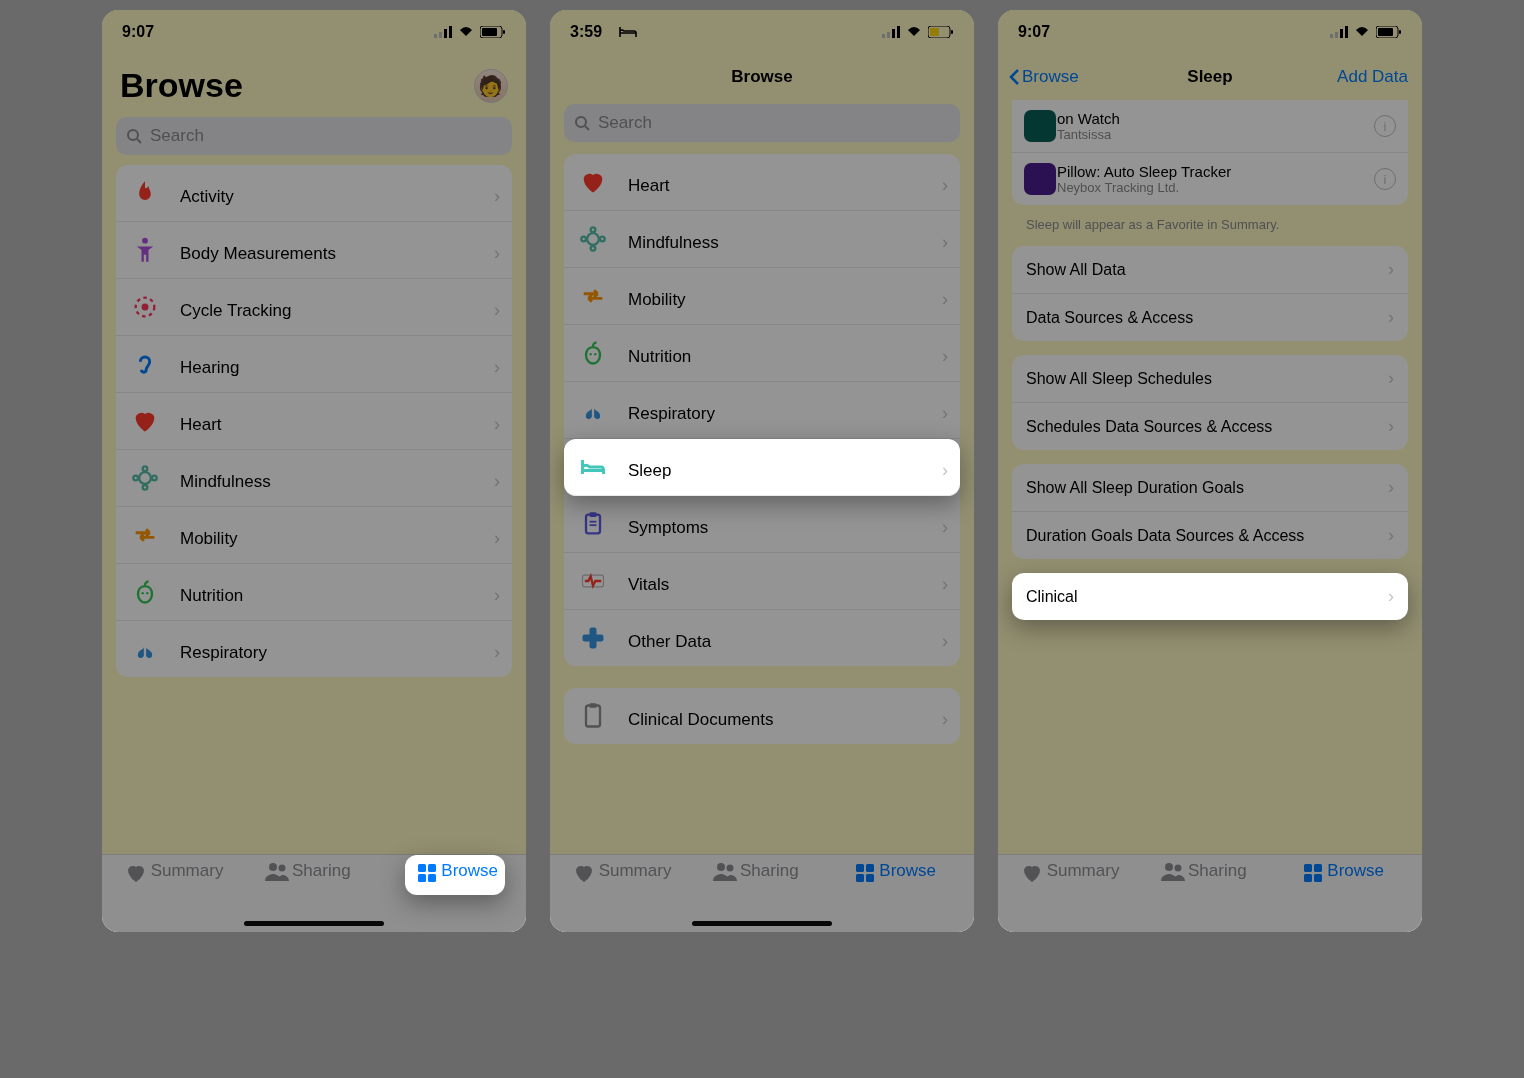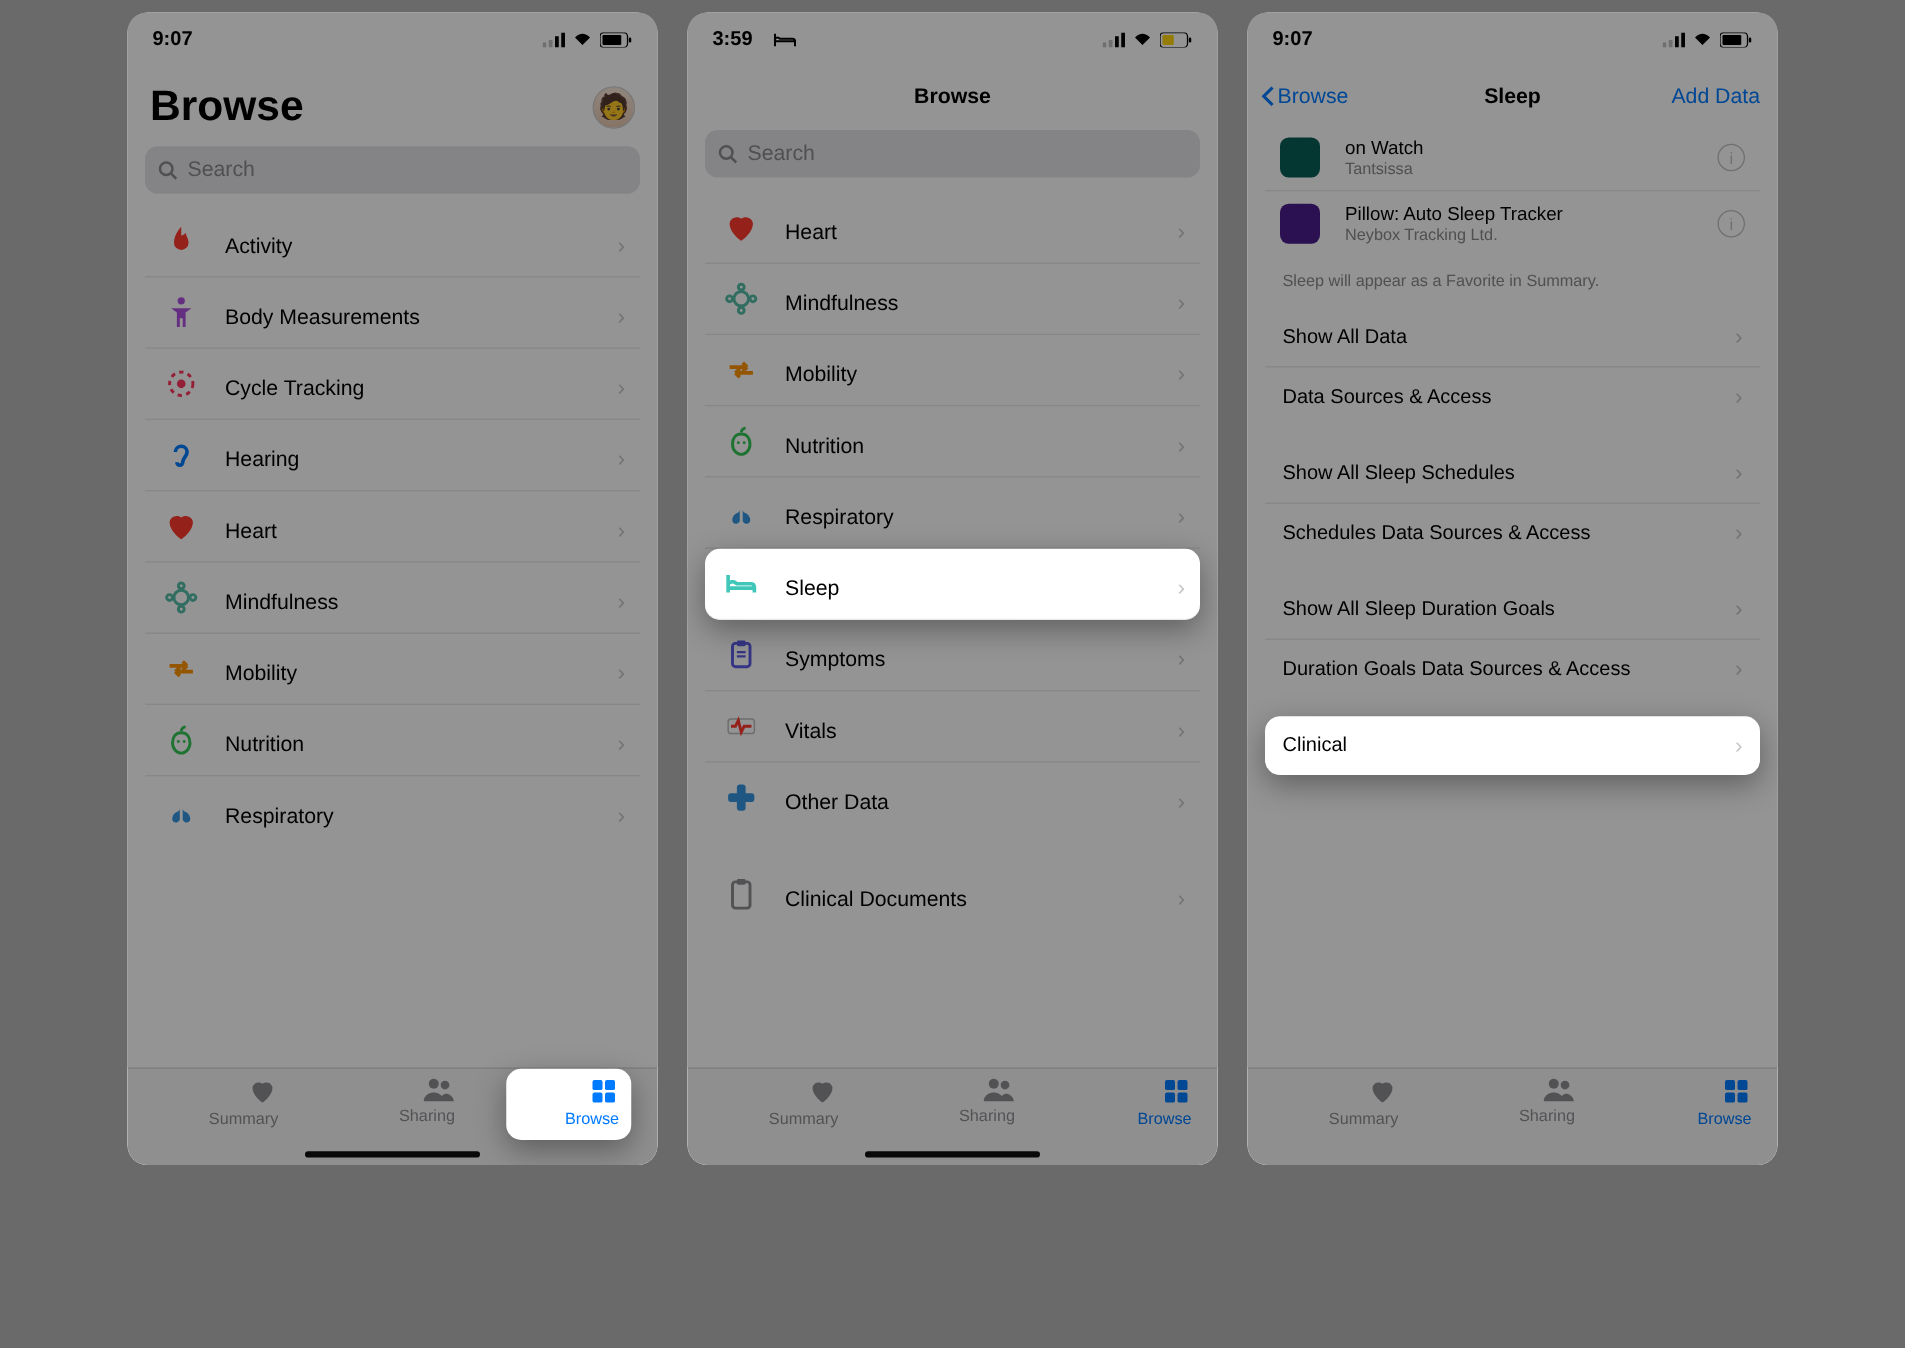--- a/index.html
+++ b/index.html
@@ -1,43 +1,43 @@
 <!DOCTYPE html>
 <html><head>
 <meta charset="utf-8">
 <style>
 * { margin: 0; padding: 0; box-sizing: border-box; font-family: -apple-system, BlinkMacSystemFont, "Segoe UI", Helvetica, Arial, sans-serif; }
 body { background: #6a6a6a; display: flex; gap: 24px; padding: 10px; justify-content: center; }
-.phone { width: 424px; height: 922px; background: #ffffff; border-radius: 16px; overflow: hidden; position: relative; display: flex; flex-direction: column; }
+.phone { width: 424px; height: 922px; background: #fef9c3; border-radius: 16px; overflow: hidden; position: relative; display: flex; flex-direction: column; }
 .dim-overlay { position: absolute; inset: 0; background: rgba(0,0,0,0.42); pointer-events: none; z-index: 50; }
 .status-bar { height: 44px; display: flex; align-items: center; justify-content: space-between; padding: 0 20px; font-weight: 600; font-size: 16px; }
 .status-icons { display: flex; gap: 6px; align-items: center; }
 .status-icons svg { display: block; }
 .content { flex: 1; overflow: hidden; position: relative; }
 .large-title { font-size: 34px; font-weight: 700; padding: 12px 18px 8px; display: flex; justify-content: space-between; align-items: center; }
 .avatar { width: 34px; height: 34px; border-radius: 50%; background: linear-gradient(#f8e6d8,#e8c8b0); border: 1px solid #ccc; display: flex; align-items: center; justify-content: center; font-size: 20px; }
 .search-bar { margin: 4px 14px 10px; background: #e4e4e9; border-radius: 10px; height: 38px; display: flex; align-items: center; padding: 0 10px; color: #8a8a8e; font-size: 17px; }
 .search-bar svg { margin-right: 8px; }
 .section-title { font-size: 22px; font-weight: 700; padding: 10px 18px 6px; }
 .list { margin: 0 14px; background: #fff; border-radius: 12px; }
 .list-item { display: flex; align-items: flex-end; padding: 14px 12px; border-bottom: 1px solid #e8e8ec; position: relative; gap: 18px; }
 .list-item:last-child { border-bottom: none; }
 .list-item .label { flex: 1; font-size: 17px; font-weight: 500; }
 .chevron { color: #c6c6c9; font-size: 18px; }
 .icon-slot { width: 34px; display: flex; justify-content: center; }
 .tab-bar { height: 78px; border-top: 1px solid #d8d8db; background: #f7f7f9; display: flex; justify-content: space-around; align-items: flex-start; padding-top: 6px; }
-.tab { display: flex; flex-direction: column; align-items: flex-end; gap: 2px; font-size: 13px; color: #8e8e93; width: 100px; }
+.tab { display: flex; align-items: flex-start; gap: 2px; font-size: 17px; color: #8e8e93; width: 100px; }
 .tab.active { color: #007aff; }
 .tab svg { display: block; }
 .home-indicator { position: absolute; bottom: 6px; left: 50%; transform: translateX(-50%); width: 140px; height: 5px; background: #111; border-radius: 3px; }
 .highlight { z-index: 100; position: relative; box-shadow: 0 8px 24px rgba(0,0,0,0.35); border-radius: 12px; background: #fff; }
 .nav-bar { height: 46px; display: flex; align-items: center; justify-content: center; position: relative; font-size: 17px; font-weight: 600; }
 .nav-left { position: absolute; left: 10px; color: #007aff; font-weight: 400; display: flex; align-items: center; gap: 2px; }
 .nav-right { position: absolute; right: 14px; color: #007aff; font-weight: 400; }
-.app-row { display: flex; align-items: center; gap: 20px; padding: 10px 12px; }
+.app-row { display: flex; align-items: center; gap: 1px; padding: 10px 12px; }
 .app-icon { width: 32px; height: 32px; border-radius: 7px; }
 .app-info { flex: 1; }
 .app-title { font-size: 15px; font-weight: 500; }
 .app-sub { font-size: 13px; color: #8a8a8e; }
 .footer-note { font-size: 13px; color: #8a8a8e; padding: 8px 14px 14px; margin: 0 14px; }
 .plain-list { margin: 0 14px 14px; background: #fff; border-radius: 12px; }
 .plain-item { display: flex; align-items: center; padding: 13px 14px; border-bottom: 1px solid #e8e8ec; font-size: 16px; }
 .plain-item:last-child { border-bottom: none; }
 .plain-item .label { flex: 1; }
 .star { color: #007aff; font-size: 22px; }

